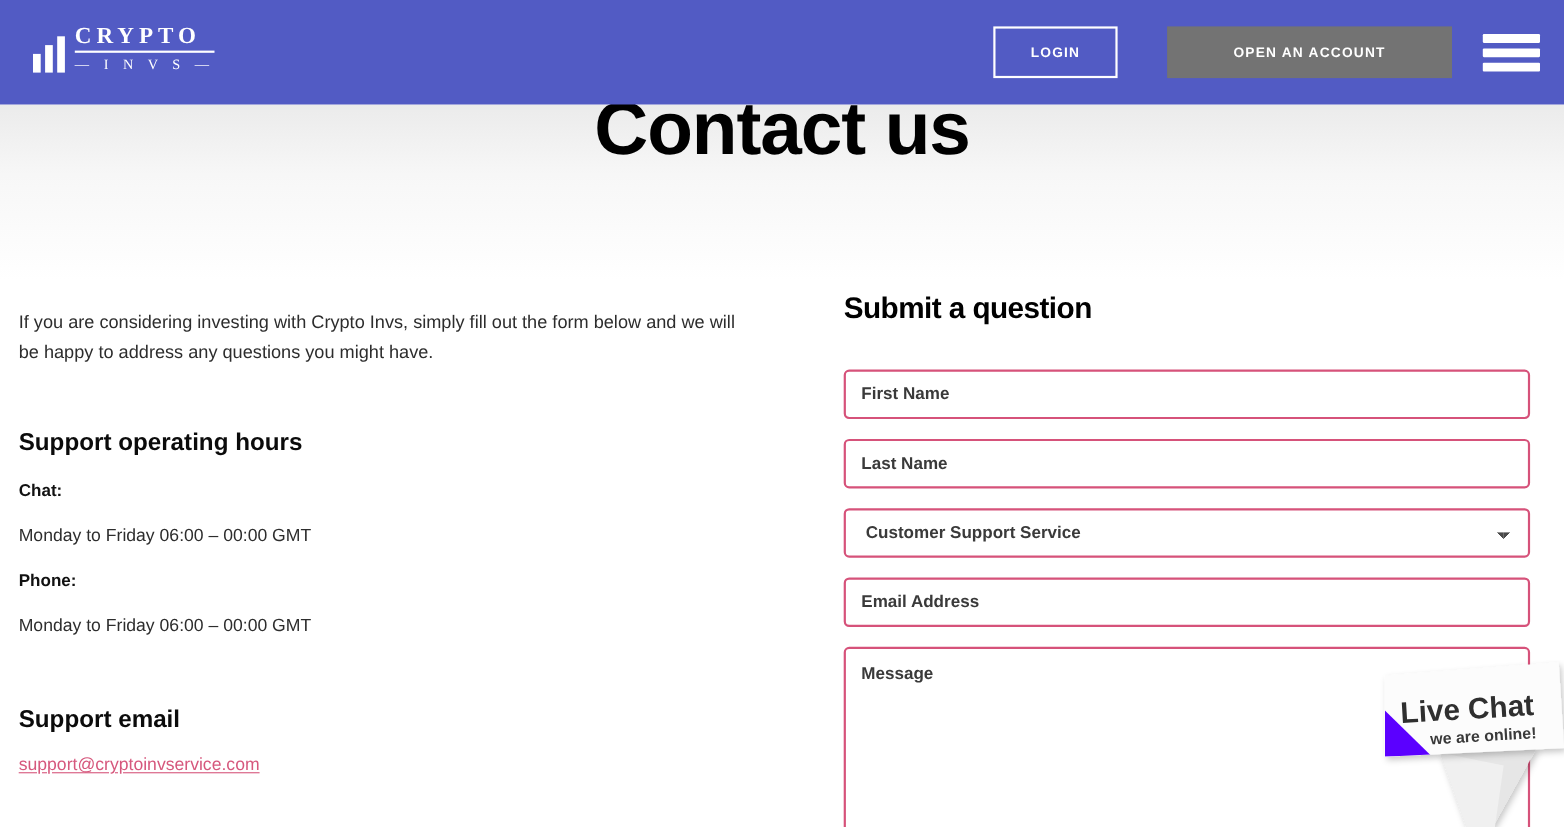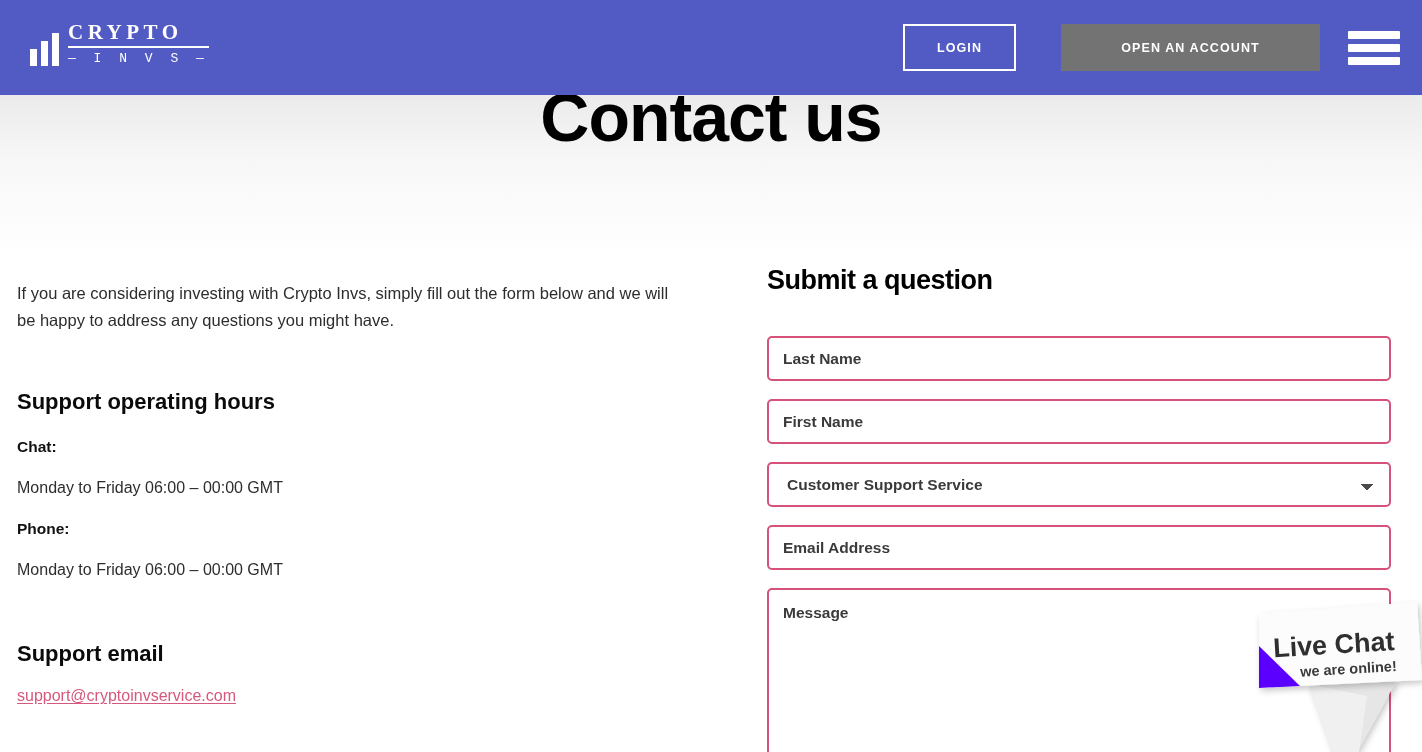--- a/index.html
+++ b/index.html
@@ -34,21 +34,21 @@
   .logo-bars i:nth-child(2){ height:25px; }
   .logo-bars i:nth-child(3){ height:33px; }
   .logo-text { color:#fff; line-height:1; padding-bottom:1px; }
   .logo-top {
     font-family:"Liberation Serif", serif;
     font-weight:bold; font-size:21px; letter-spacing:4.5px;
     padding-bottom:3px;
   }
   .logo-rule { height:2px; background:#fff; width:100%; }
   .logo-bottom {
-    font-family:Liberation Mono, monospace;
+    font-family:Liberation Serif, serif;
     font-size:13px; letter-spacing:5px; padding-top:4px;
     text-align:center; white-space:nowrap;
   }
 
   .header-actions {
     position:absolute; right:0; top:0; height:95px;
     display:flex; align-items:center;
   }
   .btn-login {
     width:113px; height:47px;
@@ -204,23 +204,23 @@
     <div class="lbl-plain">Monday to Friday 06:00 – 00:00 GMT</div>
 
     <div class="h-section email-h">Support email</div>
     <a class="email-link" href="#">support@cryptoinvservice.com</a>
   </div>
 
   <div class="col-right">
     <div class="form-title">Submit a question</div>
 
     <div class="form-fields">
+      <input class="field" type="text" placeholder="First Name" style="">
+
       <input class="field" type="text" placeholder="Last Name" style="">
-
-      <input class="field" type="text" placeholder="First Name" style="">
 
       <select class="field field-select">
         <option>Customer Support Service</option>
       </select>
 
       <input class="field" type="text" placeholder="Email Address" style="">
 
       <textarea class="field field-message" placeholder="Message" style=""></textarea>
     </div>
   </div>

